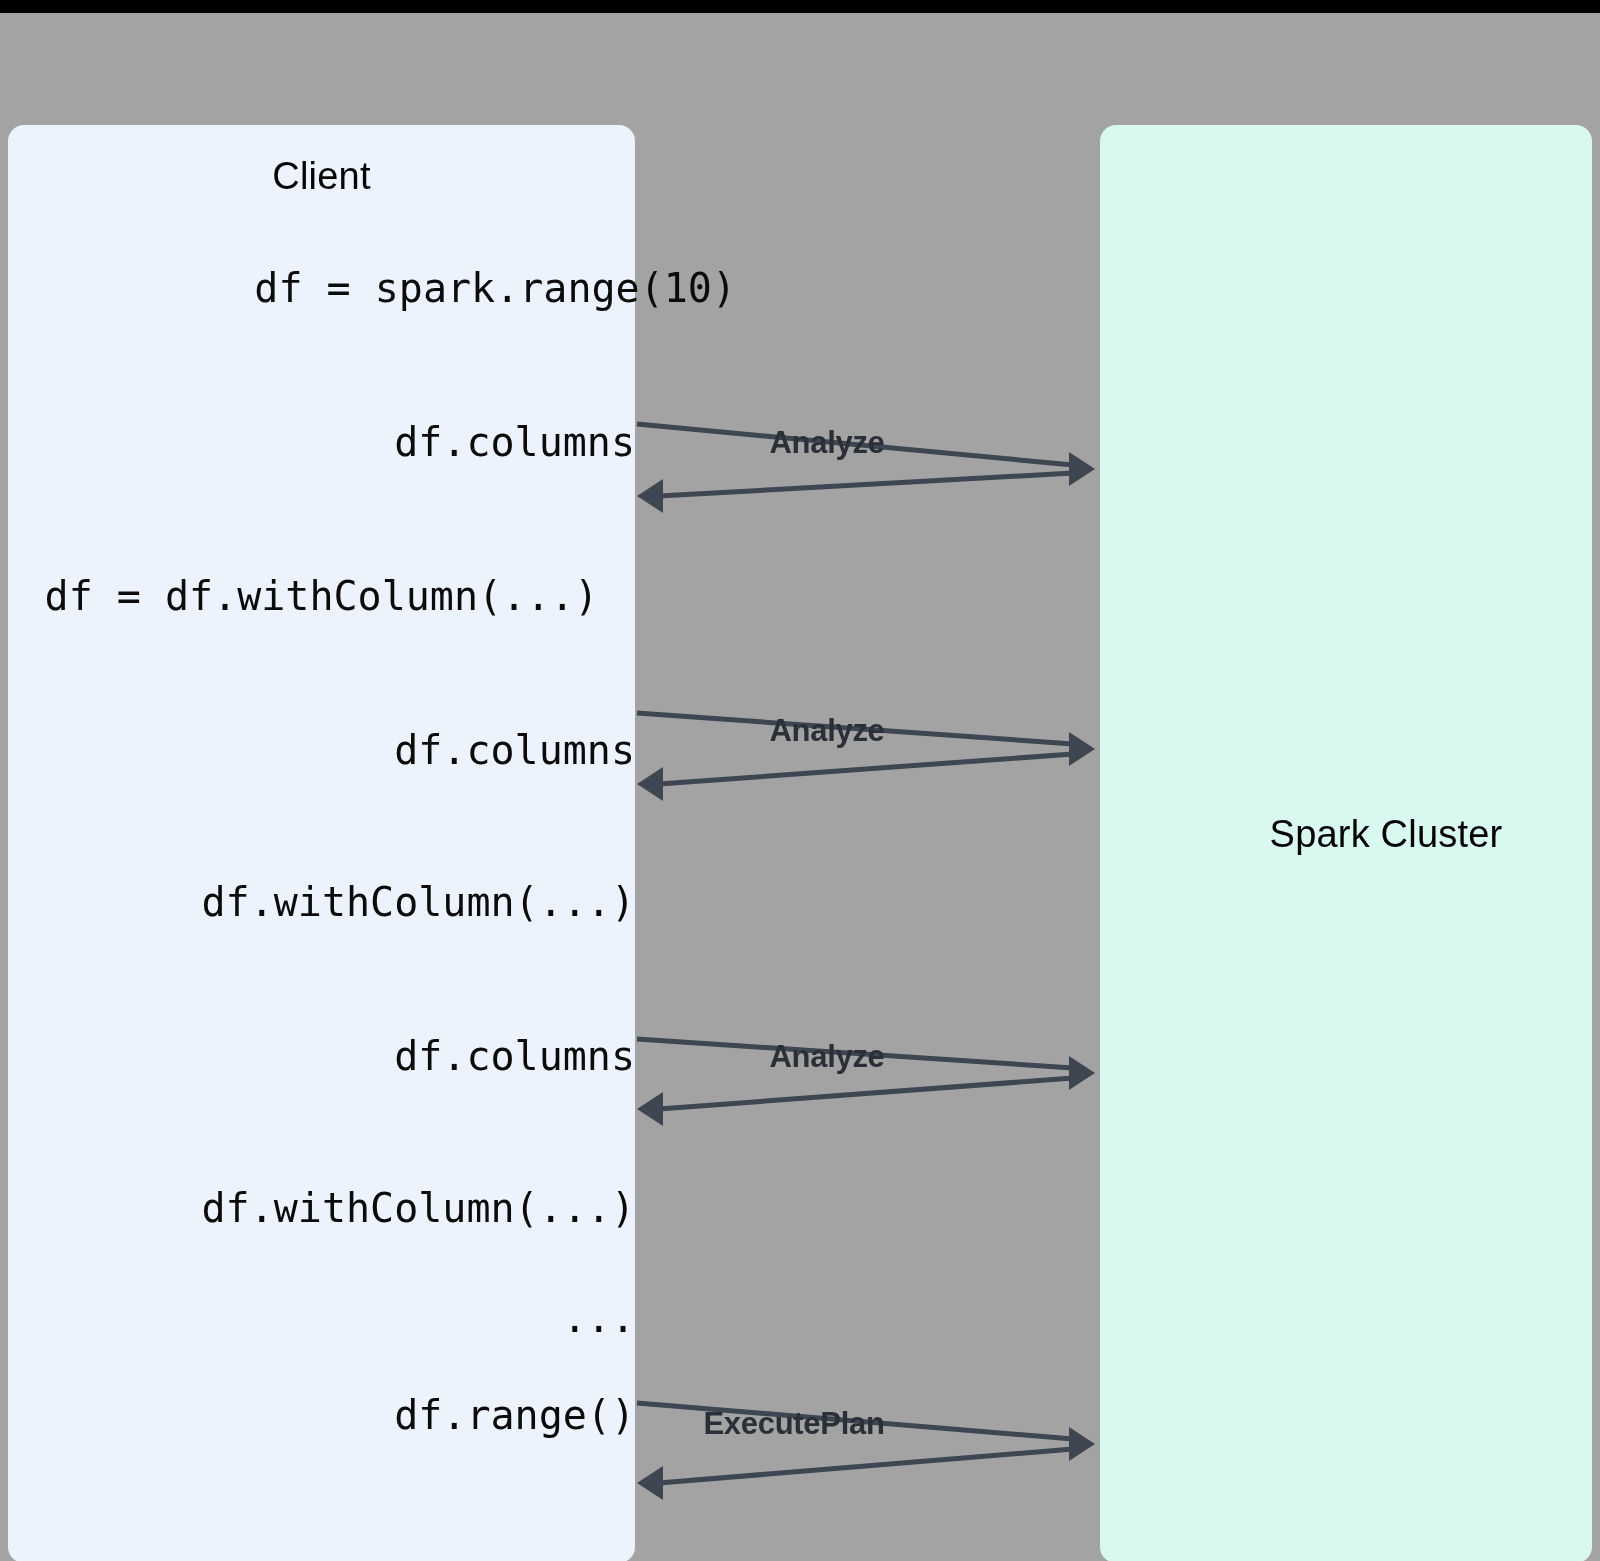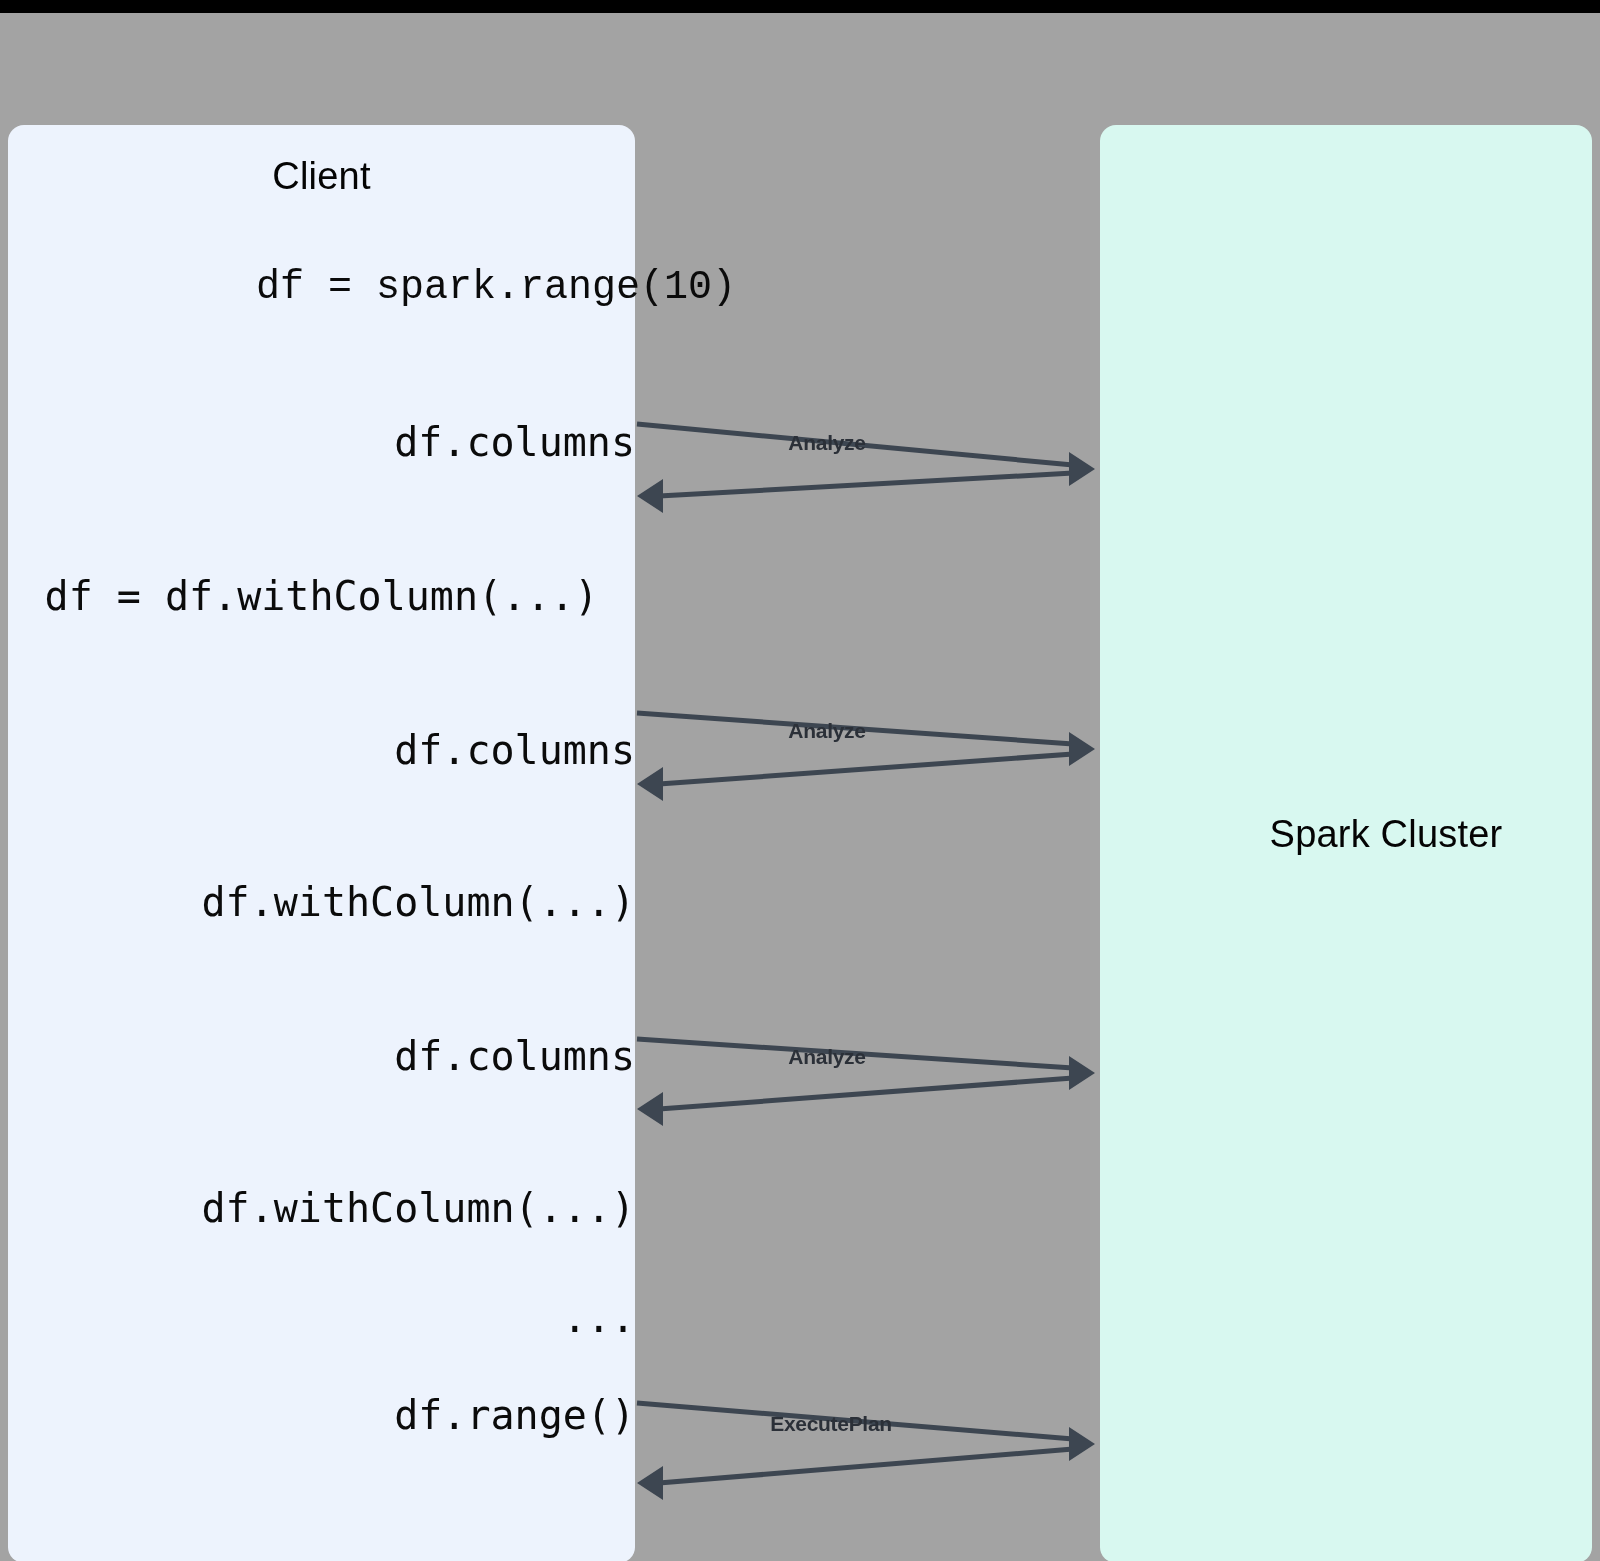--- a/index.html
+++ b/index.html
@@ -76,41 +76,41 @@
     width: 1600px;
     height: 1561px;
     pointer-events: none;
   }
 
   
   .msg-label {
     position: absolute;
     transform: translate(-50%, -50%);
     font-family: "Liberation Sans", sans-serif;
-    font-size: 21px;
+    font-size: 31px;
     font-weight: 700;
     color: #2b3038;
     letter-spacing: -0.3px;
     white-space: nowrap;
   }
 </style>
 </head>
 <body>
 
 <div id="canvas">
 
   <div class="box" id="client-box"></div>
 
   <div class="box" id="cluster-box"></div>
 
   <div class="box-title" id="client-title" style="left:8px; width:627px;">Client</div>
   <div class="box-title" id="cluster-title" style="left:1100px; width:492px;padding-left:40px;">Spark Cluster</div>
 
   <div id="code-lines">
-      <div class="code-line" style="top: 255px; left: 8px; width: 728px; color: rgb(11, 11, 11); font-family: Liberation Mono, monospace;">df = spark.range(10)</div>
+      <div class="code-line" style="top: 255px; left: 8px; width: 728px; color: rgb(11, 11, 11);">df = spark.range(10)</div>
       <div class="code-line" style="top: 409px; left: 8px; width: 627px; color: rgb(11, 11, 11);">df.columns</div>
       <div class="code-line" style="top: 563px; left: 8px; width: 627px; color: rgb(11, 11, 11); text-align: center;">df = df.withColumn(...)</div>
       <div class="code-line" style="top: 717px; left: 8px; width: 627px; color: rgb(11, 11, 11);">df.columns</div>
       <div class="code-line" style="top: 869px; left: 8px; width: 627px; color: rgb(11, 11, 11);">df.withColumn(...)</div>
       <div class="code-line" style="top: 1023px; left: 8px; width: 627px; color: rgb(11, 11, 11);">df.columns</div>
       <div class="code-line" style="top: 1175px; left: 8px; width: 627px; color: rgb(11, 11, 11);">df.withColumn(...)</div>
       <div class="code-line" style="top: 1285px; left: 8px; width: 627px; color: rgb(11, 11, 11);">...</div>
       <div class="code-line" style="top: 1382px; left: 8px; width: 627px; color: rgb(11, 11, 11);">df.range()</div>
     </div>
 
@@ -138,16 +138,16 @@
         <line x1="659" y1="1470" x2="1073" y2="1436" stroke="#3d4651" stroke-width="5" stroke-linecap="butt"></line>
         <polygon points="1095,1431 1069,1414 1069,1448" fill="#3d4651"></polygon>
         <polygon points="637,1470 663,1453 663,1487" fill="#3d4651"></polygon>
       </g>
     </svg>
 
   <div id="msg-labels">
       <div class="msg-label" style="left: 827px; top: 430px; color: rgb(43, 48, 56);">Analyze</div>
       <div class="msg-label" style="left: 827px; top: 718px; color: rgb(43, 48, 56);">Analyze</div>
       <div class="msg-label" style="left: 827px; top: 1044px; color: rgb(43, 48, 56);">Analyze</div>
-      <div class="msg-label" style="left: 831px; top: 1411px; color: rgb(43, 48, 56);">ExecutePlan</div>
+      <div class="msg-label" style="left: 794px; top: 1411px; color: rgb(43, 48, 56);">ExecutePlan</div>
     </div>
 
 </div>
 
 </body></html>

